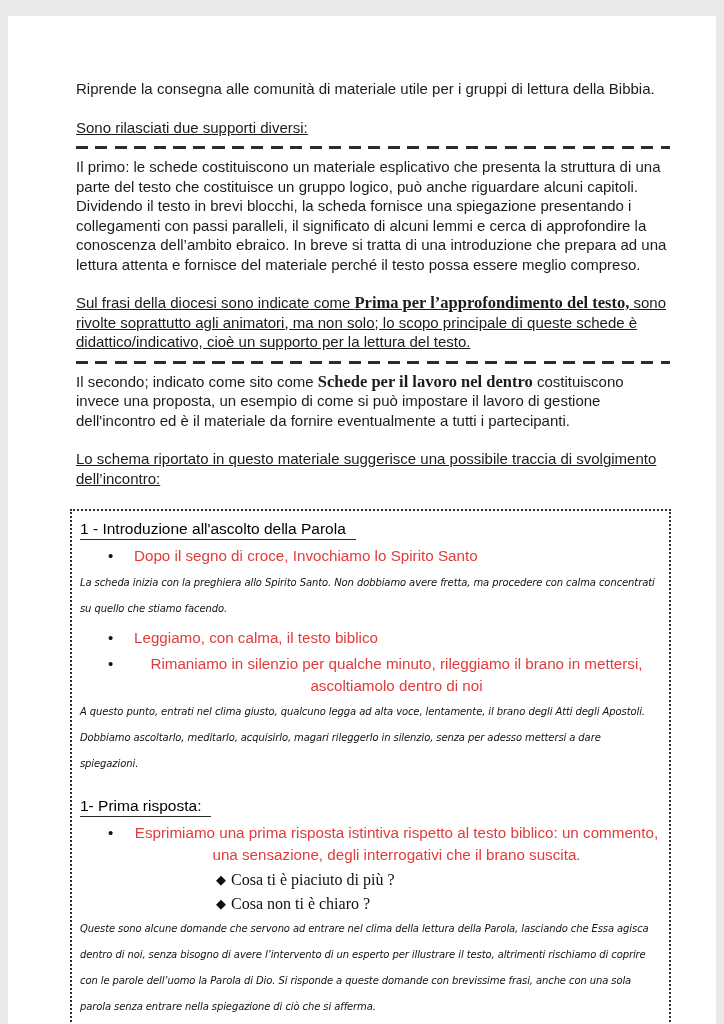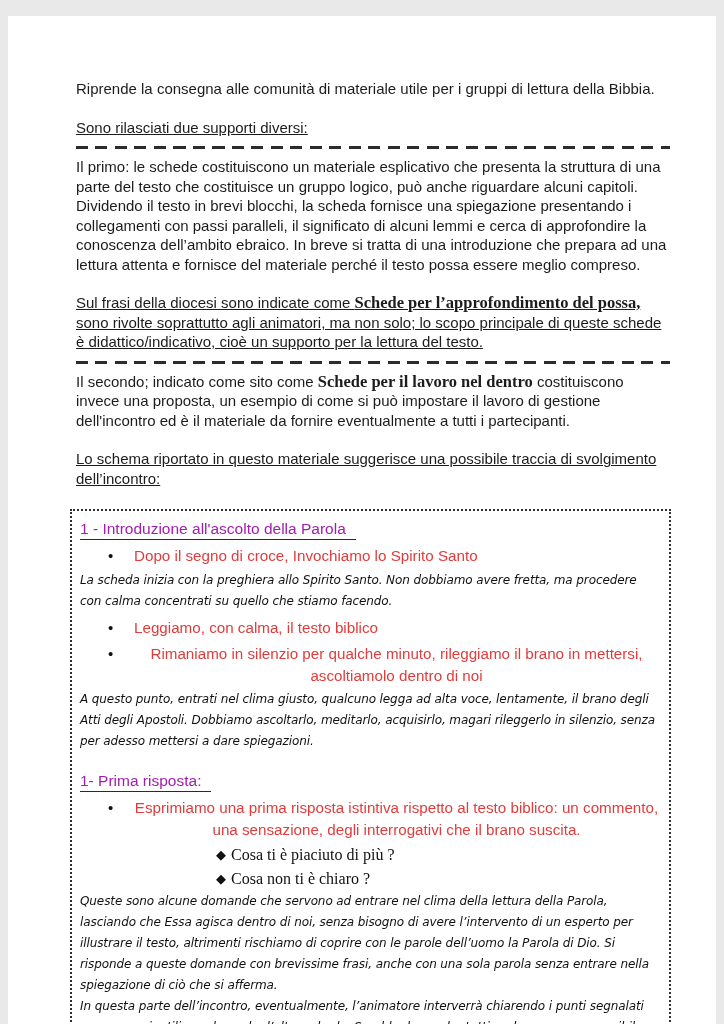--- a/index.html
+++ b/index.html
@@ -40,21 +40,21 @@
     margin-top: 21px;
     margin-left: -6px;
     width: 601px;
     min-height: 513px;
     border: 2px dotted #2e2e2e;
     padding: 9px 10px 12px 8px;
   }
   .box-heading {
     display: inline-block;
     font-size: 15.5px;
-    color: #a21caf;
+    color: #000000;
     border-bottom: 1.5px solid #2a2a2a;
     padding-right: 10px;
     padding-bottom: 1px;
   }
   .bullet-row {
     display: flex;
     margin: 5px 0 3px 0;
   }
   .bullet-dot {
     flex: 0 0 auto;
@@ -66,22 +66,22 @@
   }
   .bullet-text {
     font-size: 15.2px;
     line-height: 21.5px;
     color: #e03c3c;
     text-align: center;
   }
   .handwrite {
     font-family: "DejaVu Sans", sans-serif;
     font-style: italic;
-    font-size: 12px;
-    line-height: 21px;
+    font-size: 10px;
+    line-height: 26px;
     color: #111;
     letter-spacing: -0.1px;
   }
   .diamond-row {
     display: flex;
     margin-left: 136px;
     font-family: "Liberation Serif", serif;
     font-size: 16px;
     line-height: 24px;
     color: #111;
@@ -101,21 +101,21 @@
   <div class="content">
 
     <p class="para">Riprende la consegna alle comunità di materiale utile per i gruppi di lettura della Bibbia.</p>
 
     <p class="para gap-lg">Sono rilasciati due supporti diversi:</p>
 
     <div class="dashed-sep"></div>
 
     <p class="para"><span>Il primo: le schede costituiscono un materiale esplicativo che presenta la struttura di una parte del testo che costituisce un gruppo logico, può anche riguardare alcuni capitoli. Dividendo il testo in brevi blocchi, la scheda fornisce una spiegazione presentando i collegamenti con passi paralleli, il significato di alcuni lemmi e cerca di approfondire la conoscenza dell’ambito ebraico. In breve si tratta di una introduzione che prepara ad una lettura attenta e fornisce del materiale perché il testo possa essere meglio compreso.</span></p>
 
-    <p class="para gap-lg"><span>Sul frasi della diocesi sono indicate come </span><span class="bold-serif">Schede per l’approfondimento del possa,</span><span> sono rivolte soprattutto agli animatori, ma non solo; lo scopo principale di queste schede è didattico/indicativo, cioè un supporto per la lettura del testo.</span></p>
+    <p class="para gap-lg"><span>Sul frasi della diocesi sono indicate come </span><span class="bold-serif">Prima per l’approfondimento del testo,</span><span> sono rivolte soprattutto agli animatori, ma non solo; lo scopo principale di queste schede è didattico/indicativo, cioè un supporto per la lettura del testo.</span></p>
 
     <div class="dashed-sep"></div>
 
     <p class="para"><span>Il secondo; indicato come sito come </span><span class="bold-serif">Schede per il lavoro nel dentro</span><span>  costituiscono invece una proposta, un esempio di come si può impostare il lavoro di gestione dell'incontro ed è il materiale da fornire eventualmente a tutti i partecipanti.</span></p>
 
     <p class="para gap-lg">Lo schema riportato in questo materiale suggerisce una possibile traccia di svolgimento dell’incontro:</p>
 
     <div class="box">
 
       <div>

